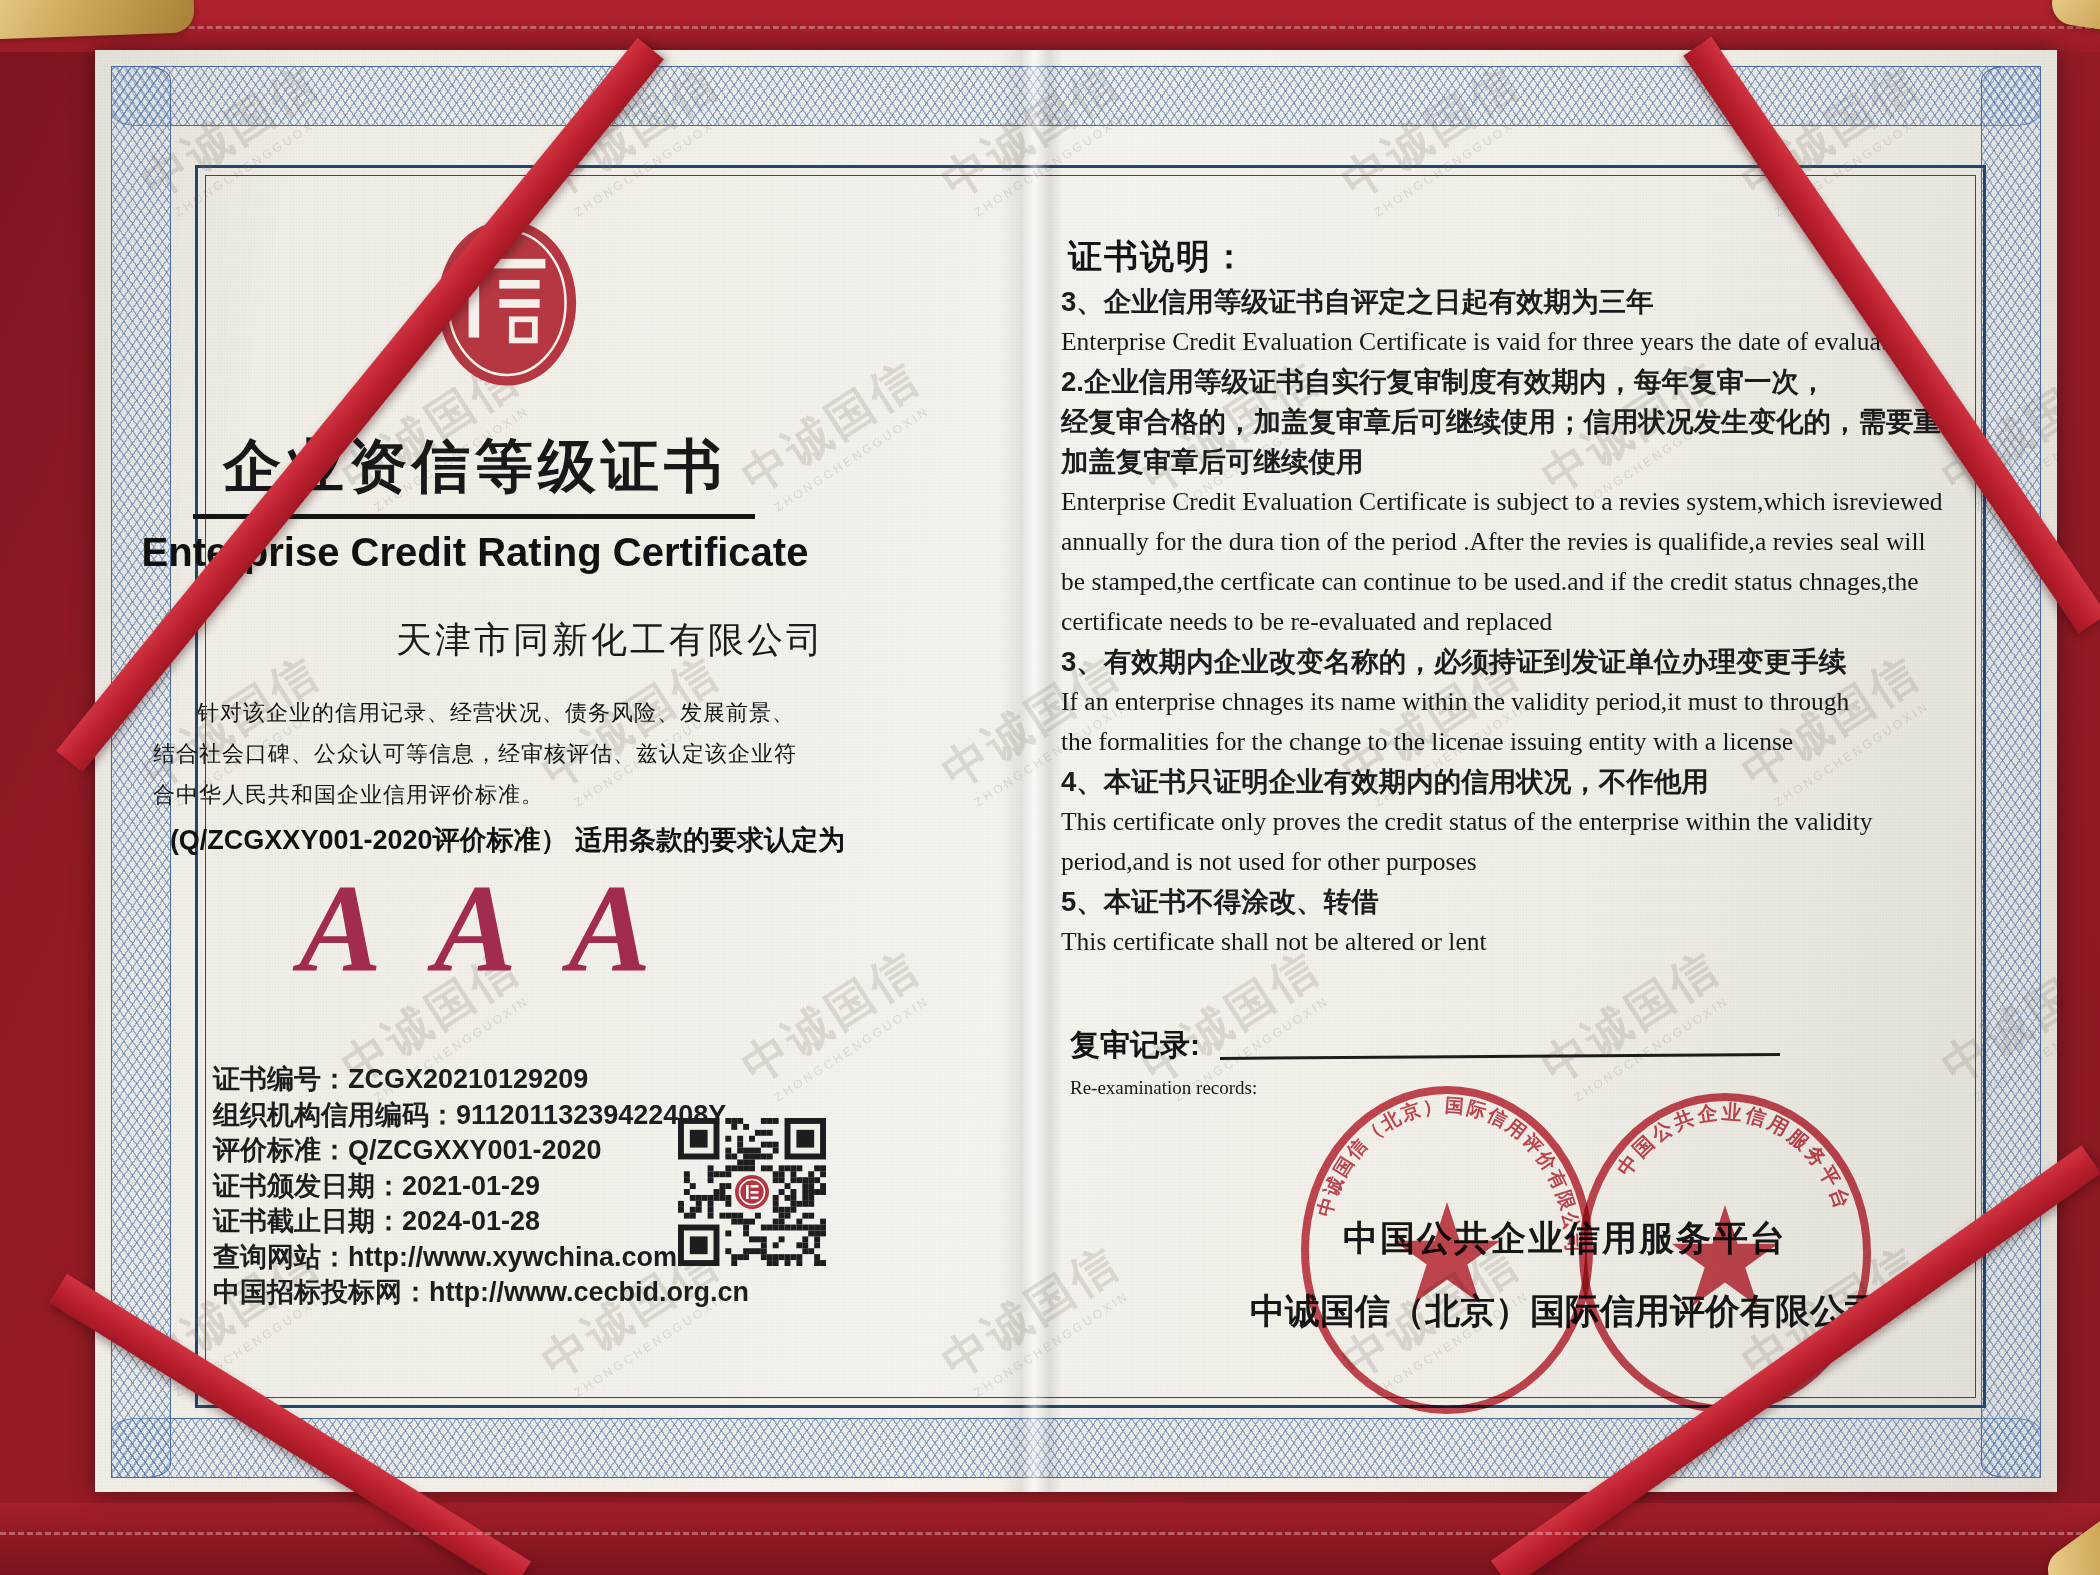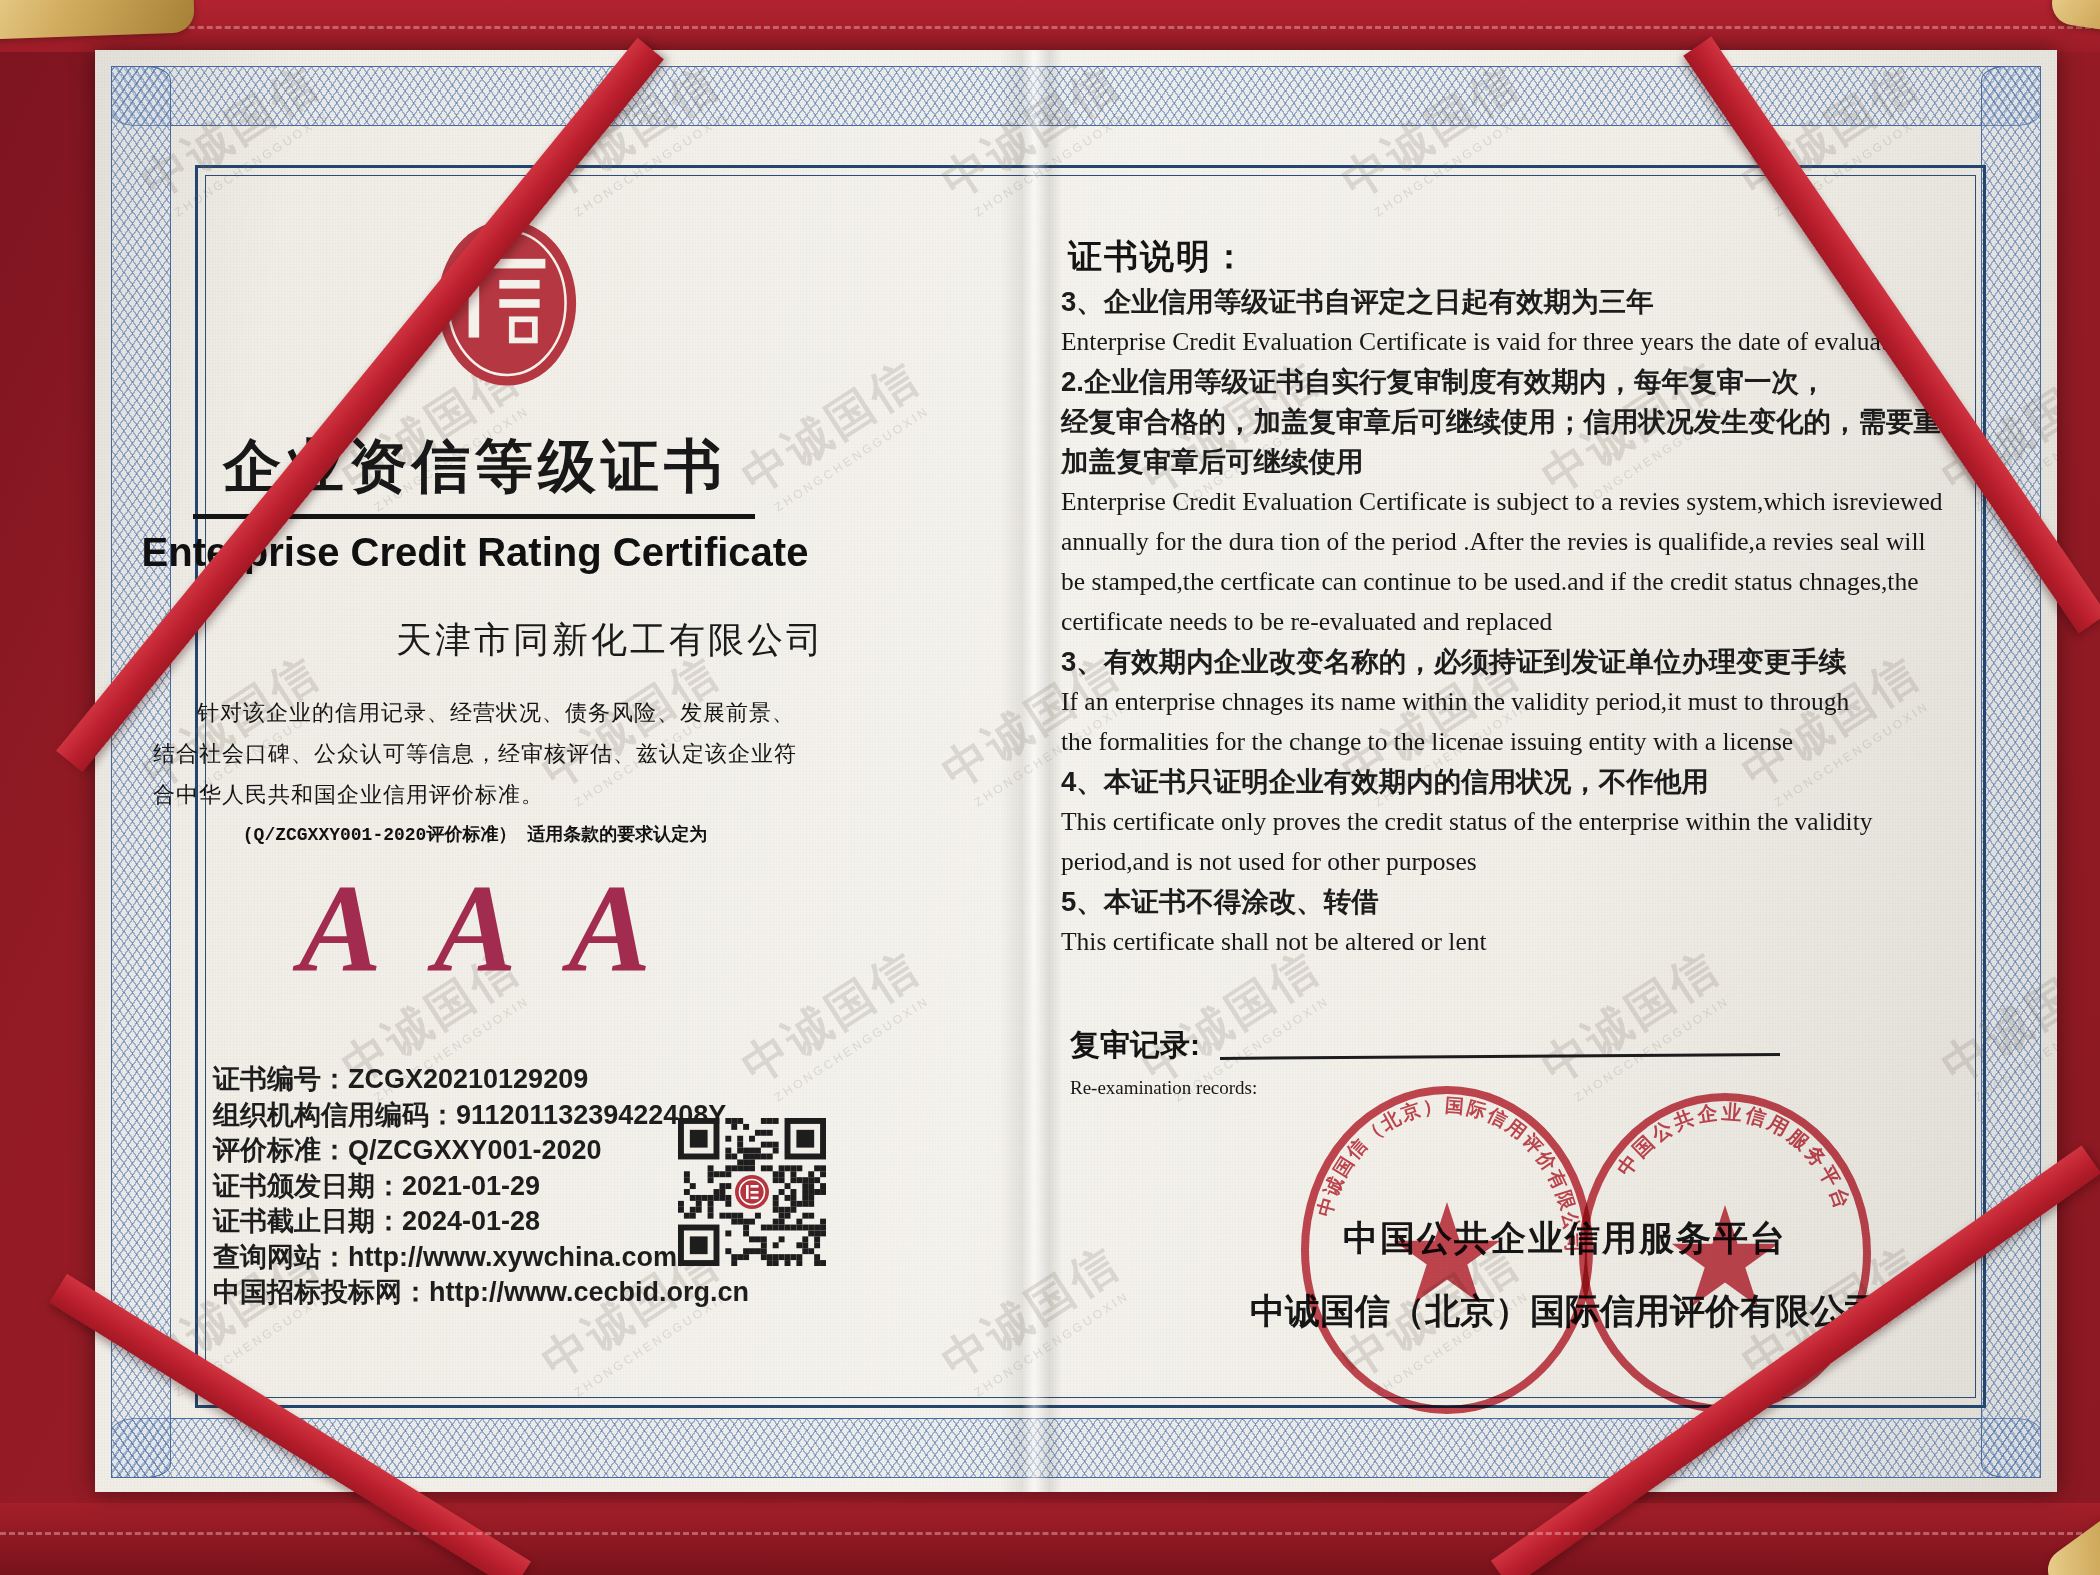--- a/index.html
+++ b/index.html
@@ -55,22 +55,22 @@
   .logo-box{left:340px;top:165px;width:144px;height:176px;}
   .title-cn{left:30px;top:378px;width:700px;text-align:center;font-size:58px;font-weight:700;
             letter-spacing:5px;color:#181818;white-space:nowrap;}
   .title-rule{left:98px;top:464px;width:562px;height:5px;background:#141414;}
   .title-en{left:30px;top:480px;width:700px;text-align:center;font-size:40px;font-weight:700;color:#101010;white-space:nowrap;}
   .company{left:30px;top:566px;width:700px;text-align:right;font-size:36px;font-weight:500;
            letter-spacing:3px;color:#1b1b1b;white-space:nowrap;}
   .para{left:58px;top:642px;width:668px;font-size:22px;line-height:41px;color:#151515;
         font-weight:400;letter-spacing:1px;}
   .para .indent{text-indent:2em;}
-  .standard{left:10px;top:772px;width:740px;text-align:center;font-size:18px;font-weight:700;
-            color:#111;white-space:nowrap;font-family:Liberation Mono, monospace;}
+  .standard{left:10px;top:772px;width:740px;text-align:right;font-size:27px;font-weight:700;
+            color:#111;white-space:nowrap;}
   .rating{left:30px;top:808px;width:700px;text-align:center;
           font-family:"Liberation Serif",serif;font-style:italic;font-weight:700;
           font-size:124px;letter-spacing:52px;color:#a22c4f;text-indent:52px;}
   .details{left:118px;top:1012px;font-size:27px;line-height:35.5px;font-weight:600;color:#1d1d1d;white-space:nowrap;}
   .qr-box{left:583px;top:1068px;width:148px;height:148px;}
 
   
   .exp-heading{left:973px;top:184px;font-size:34px;font-weight:700;color:#141414;letter-spacing:2px;}
   .exp-lines{left:966px;top:232px;width:940px;}
   .exp-lines .cn{font-size:27.5px;line-height:40px;font-weight:600;color:#1c1c1c;white-space:nowrap;}

